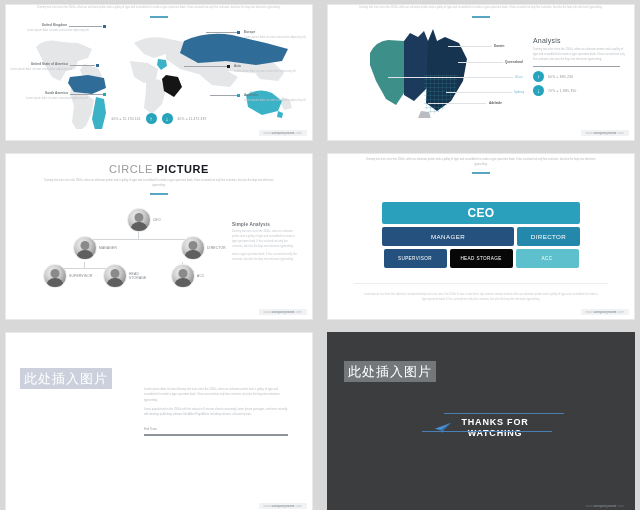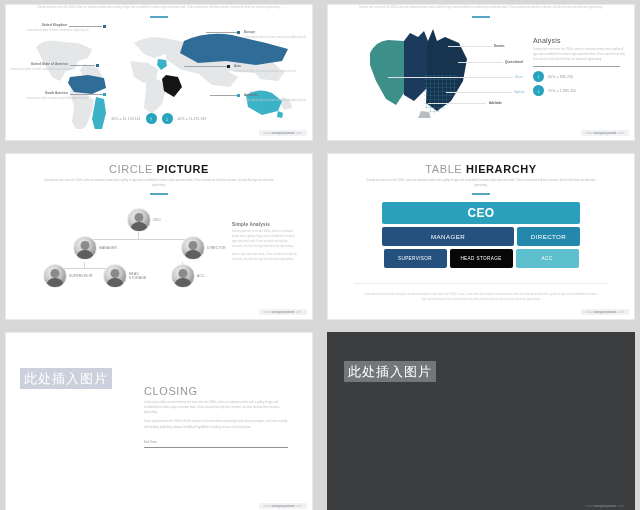--- a/index.html
+++ b/index.html
@@ -349,24 +349,20 @@
       </div>
 
       <div class="wm">
         <span>www.</span><b>companyname</b><span>.com</span>
       </div>
     </div>
   </div>
 
   <div class="cell">
     <div class="slide">
-      <div class="s-title">
-        <span>TABLE</span>
-        <b>HIERARCHY</b>
-      </div>
       <div class="s-sub">Dummy text ever since the 1500s, when an unknown printer took a galley of type and scrambled it to make a type specimen book. It has survived not only five centuries, but also the leap into electronic typesetting.</div>
       <div class="s-rule"></div>
 
       <div class="hier">
         <div class="hrow">
           <div class="bx ceo">CEO</div>
         </div>
         <div class="hrow">
           <div class="bx manager">MANAGER</div>
           <div class="bx director">DIRECTOR</div>
@@ -385,37 +381,48 @@
         <span>www.</span><b>companyname</b><span>.com</span>
       </div>
     </div>
   </div>
 
   <div class="cell">
     <div class="slide">
       <div class="ph c5">此处插入图片</div>
 
       <div class="cl-box">
-        <div class="cl-h1">CLOSING</div>
         <div class="cl-p">Lorem ipsum dolor sit amet dummy text ever since the 1500s, when an unknown printer took a galley of type and scrambled it to make a type specimen book. It has survived not only five centuries, but also the leap into electronic typesetting.</div>
         <div class="cl-p second">It was popularised in the 1900s with the release of Letraset sheets containing Lorem Ipsum passages, and more recently with desktop publishing software like Aldus PageMaker including versions of Lorem Ipsum.</div>
         <div class="cl-name">End Team</div>
         <div class="cl-rule"></div>
       </div>
 
       <div class="wm">
         <span>www.</span><b>companyname</b><span>.com</span>
       </div>
     </div>
   </div>
 
   <div class="cell">
     <div class="slide dark">
       <div class="ph c6">此处插入图片</div>
 
+      <div class="thx">
+        <svg class="plane" viewBox="0 0 24 16">
+          <path d="M23 1 L1 9 L9 11 L23 1 Z" fill="#4a8fd0"></path>
+          <path d="M9 11 L11 15 L14 10 L23 1 Z" fill="#2f6fae"></path>
+        </svg>
+        <div class="thx-t">
+          <span class="thx-line" style="left:-18px;top:-4px;width:120px;"></span>
+          <div>THANKS FOR</div>
+          <div>WATCHING</div>
+          <span class="thx-line" style="left:-40px;top:14px;width:130px;"></span>
+        </div>
+      </div>
 
       <div class="wm">
         <span>www.</span><b>companyname</b><span>.com</span>
       </div>
     </div>
   </div>
 
 </div>
 
 </body></html>

